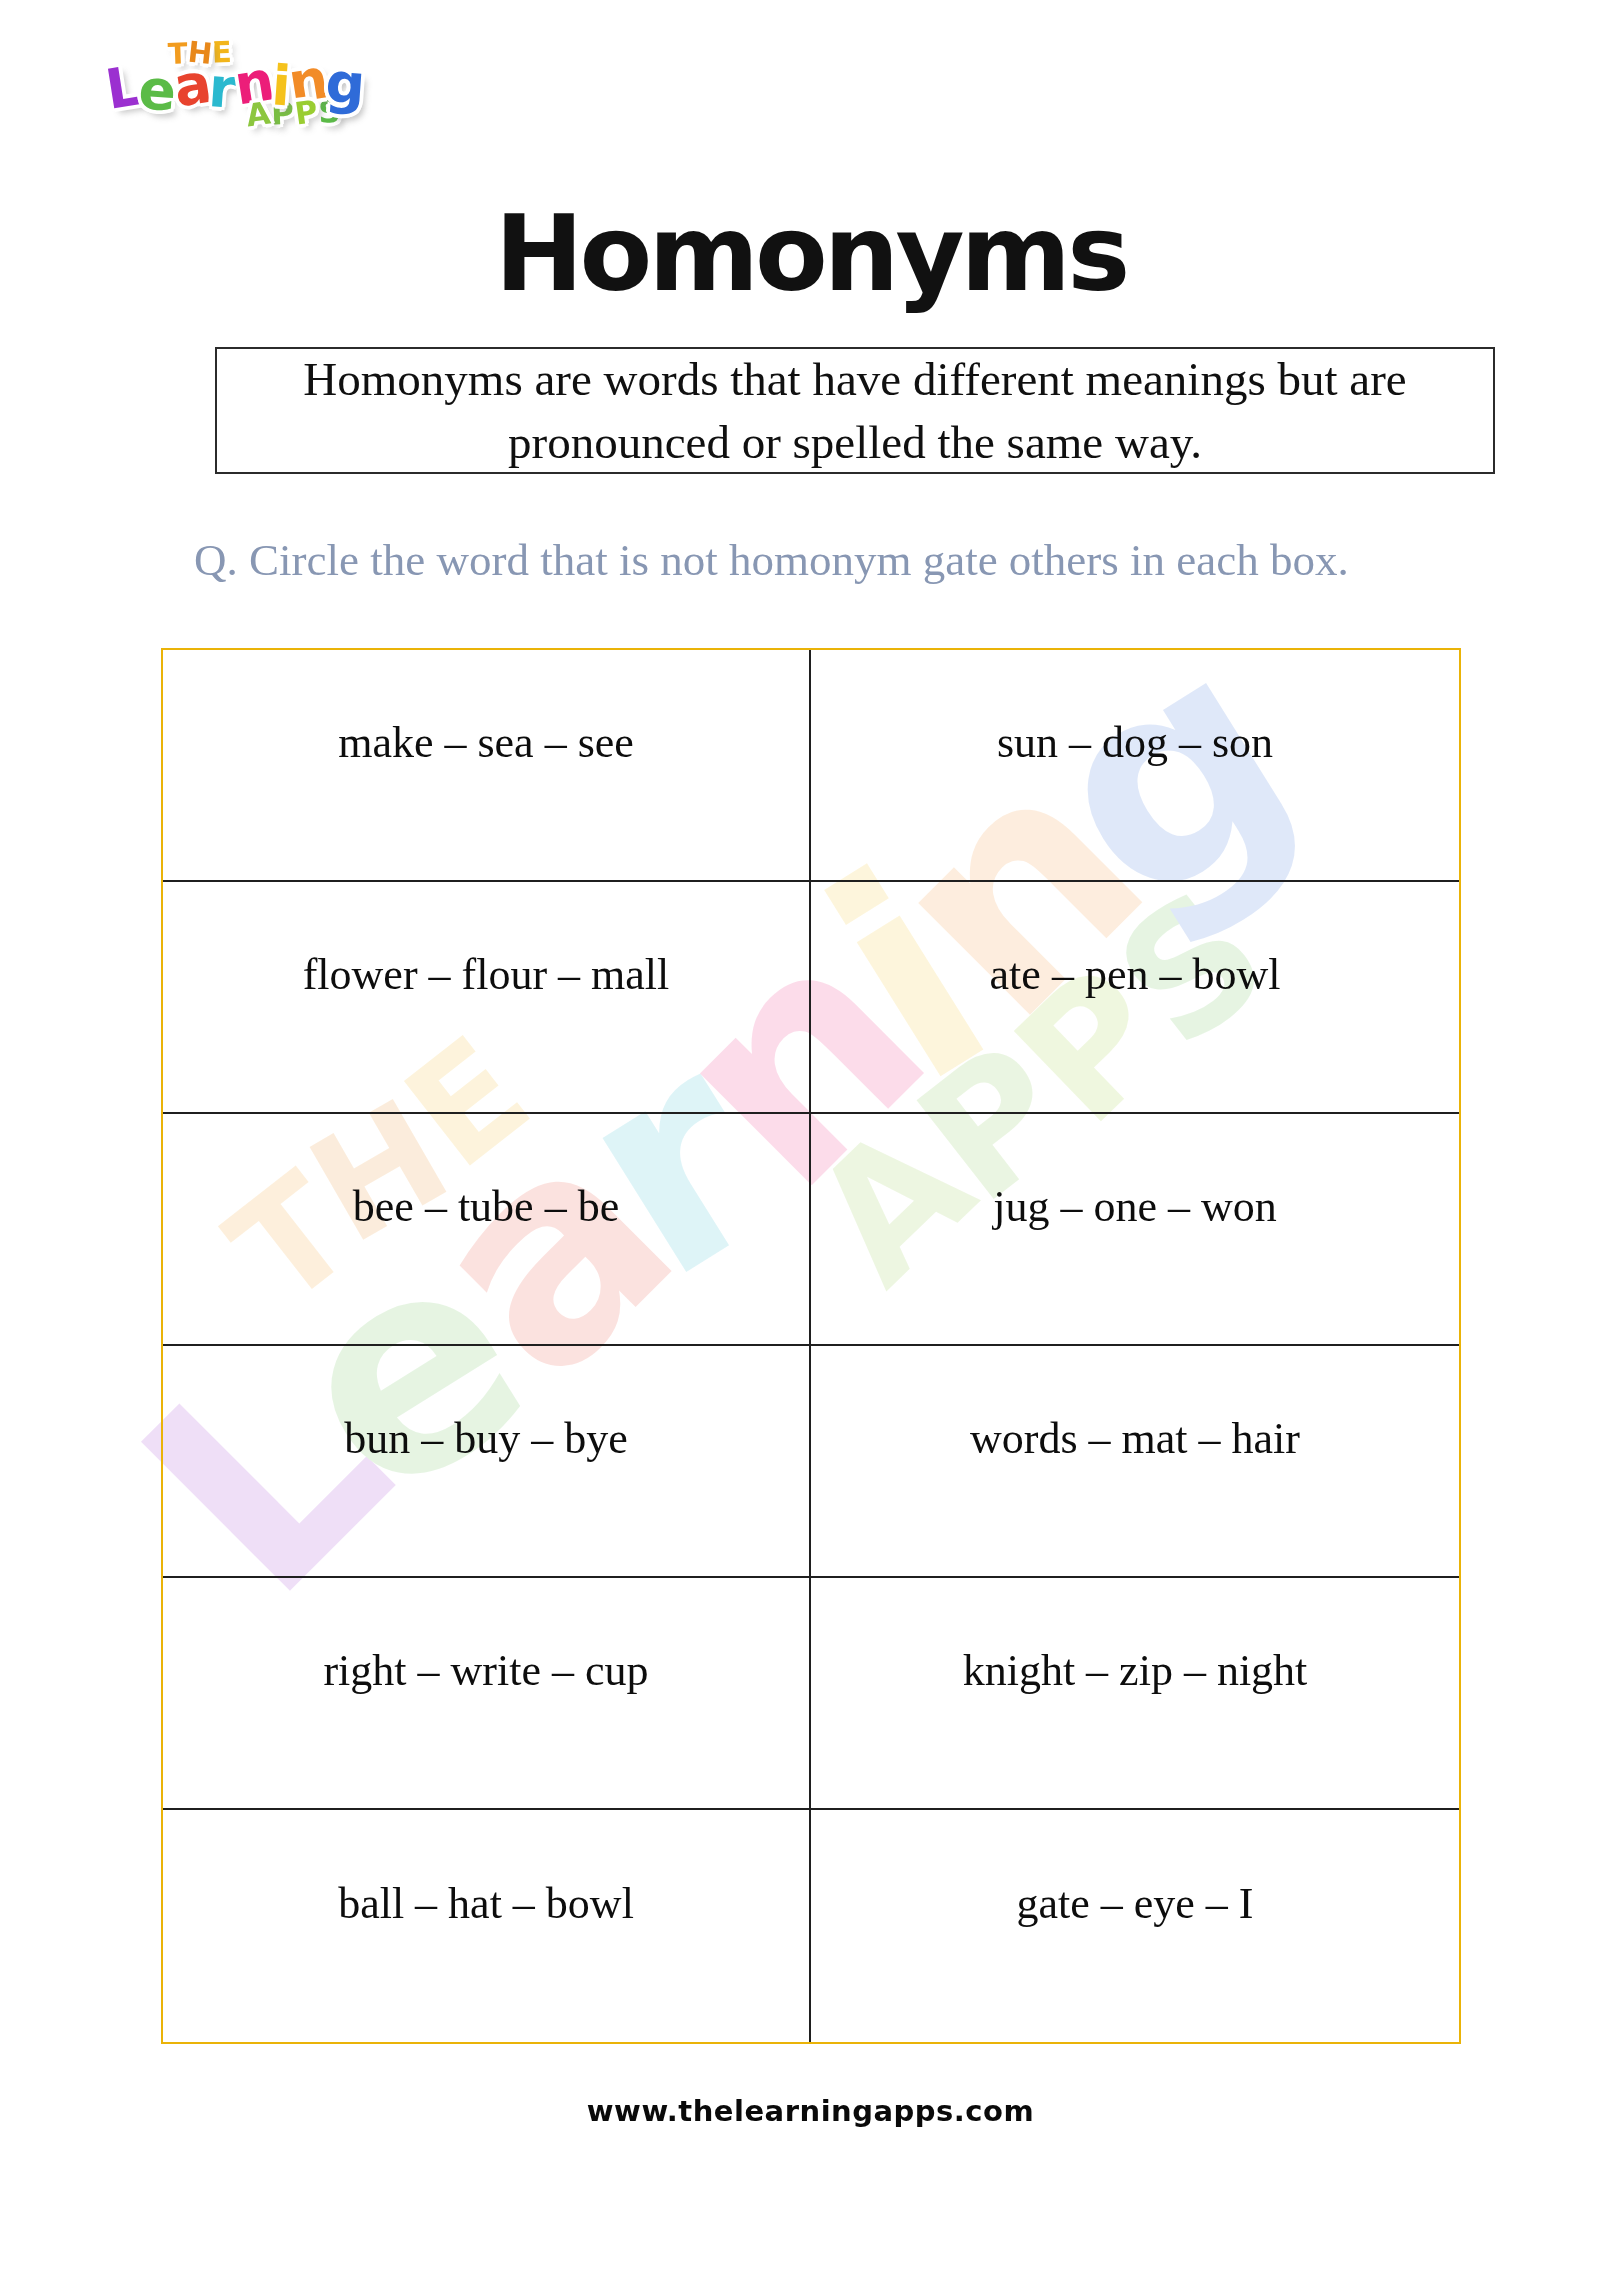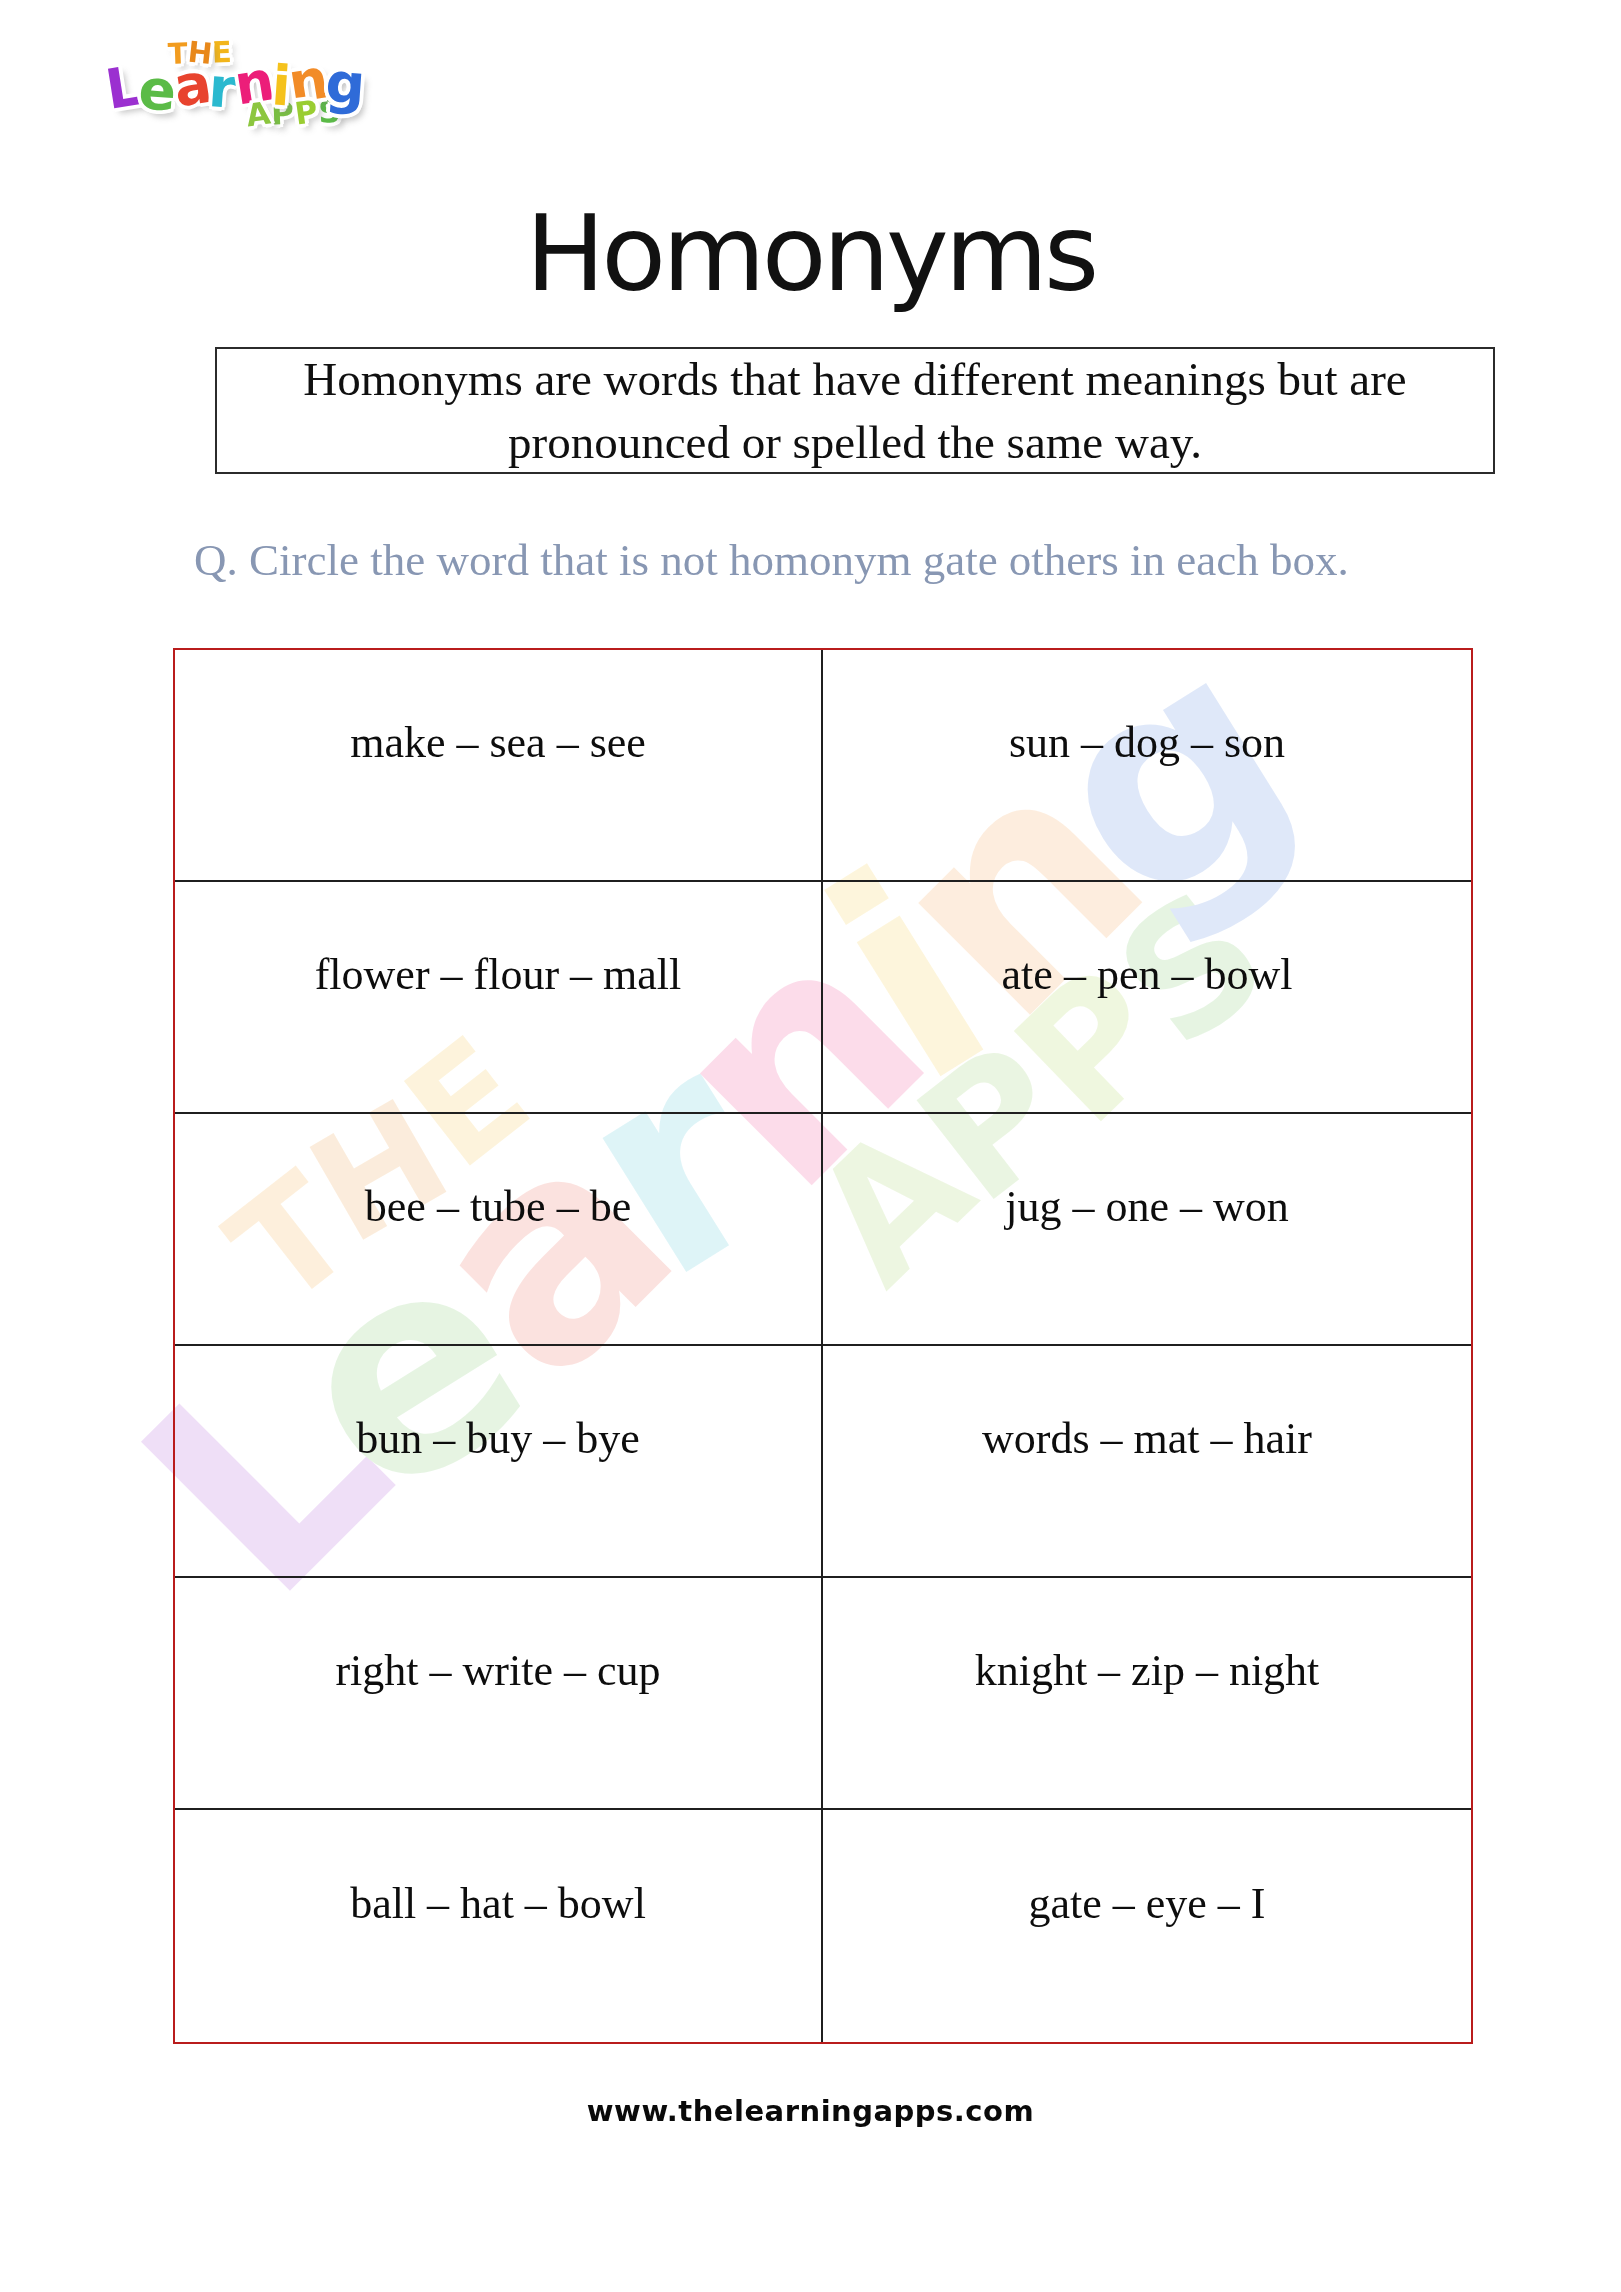--- a/index.html
+++ b/index.html
@@ -50,21 +50,21 @@
   .watermark .logo-the      { font-size: 147px; margin-left: 206px; }
   .watermark .logo-learning { font-size: 289px; margin-top: -49px; letter-spacing: -13.7px; }
   .watermark .logo-apps     { font-size: 172px; margin-left: 686px; margin-top: -59px; }
   .watermark span { text-shadow: none; }
 
   
   .page-title {
     position: absolute; left: 0; right: 0; top: 192px;
     text-align: center;
     font-family: "DejaVu Sans", sans-serif;
-    font-weight: normal;
+    font-weight: bold;
     font-size: 106px;
     letter-spacing: -3.9px;
     color: #111;
     z-index: 1;
   }
 
   
   .definition-box {
     position: absolute; left: 196px; top: 347px; width: 1280px; height: 127px;
     border: 2px solid #2b2b2b;
@@ -85,25 +85,25 @@
   .question-text {
     position: absolute; left: 194px; top: 529px; width: 1245px;
     font-size: 45px;
     line-height: 1.42;
     color: #8897B3;
     z-index: 1;
   }
 
   
   .homonyms-table {
-    position: absolute; left: 173px; top: 648px; width: 1300px; height: 1396px;
+    position: absolute; left: 161px; top: 648px; width: 1300px; height: 1396px;
     display: grid;
     grid-template-columns: 1fr 1fr;
     grid-auto-rows: 1fr;
-    border: 2px solid #b91c1c;
+    border: 2px solid #eab308;
     z-index: 1;
     background: transparent;
   }
   .word-set-cell {
     border-right: 2px solid #1f1f1f;
     border-bottom: 2px solid #1f1f1f;
     display: flex; align-items: center; justify-content: center;
     padding-bottom: 45px;
     font-size: 44px;
     color: #0d0d0d;

